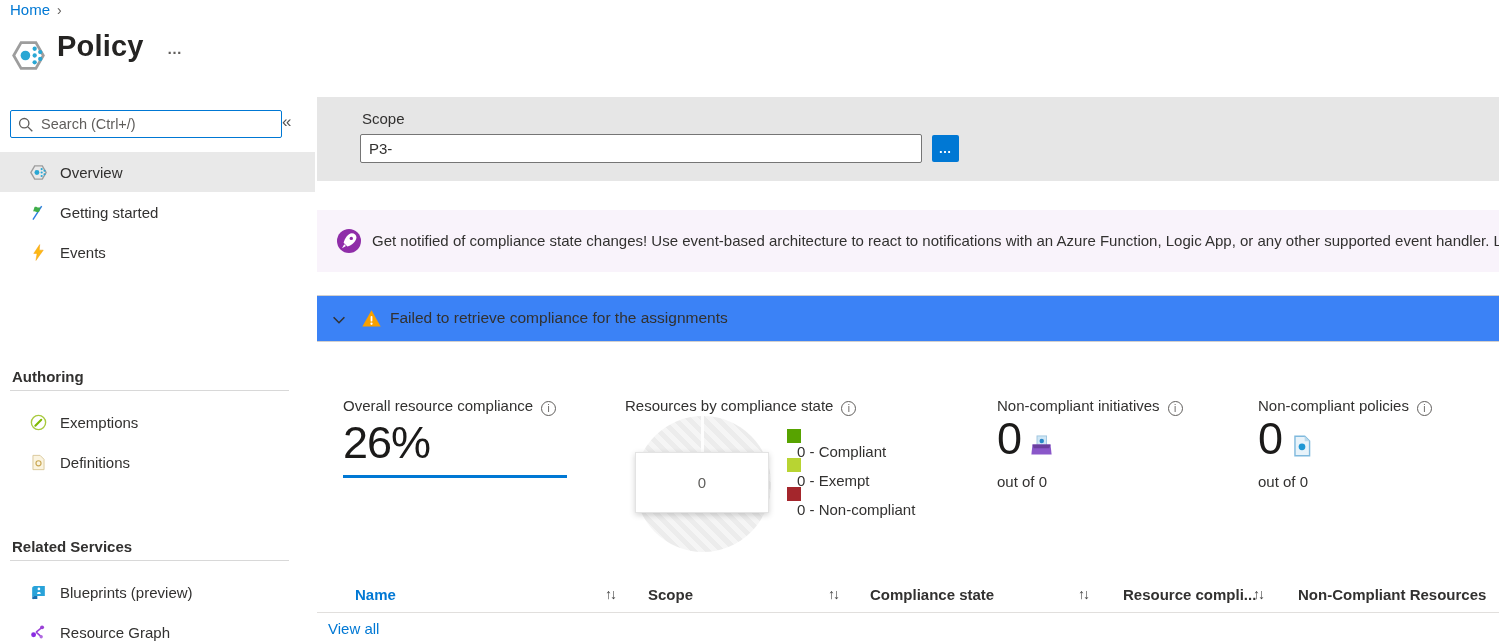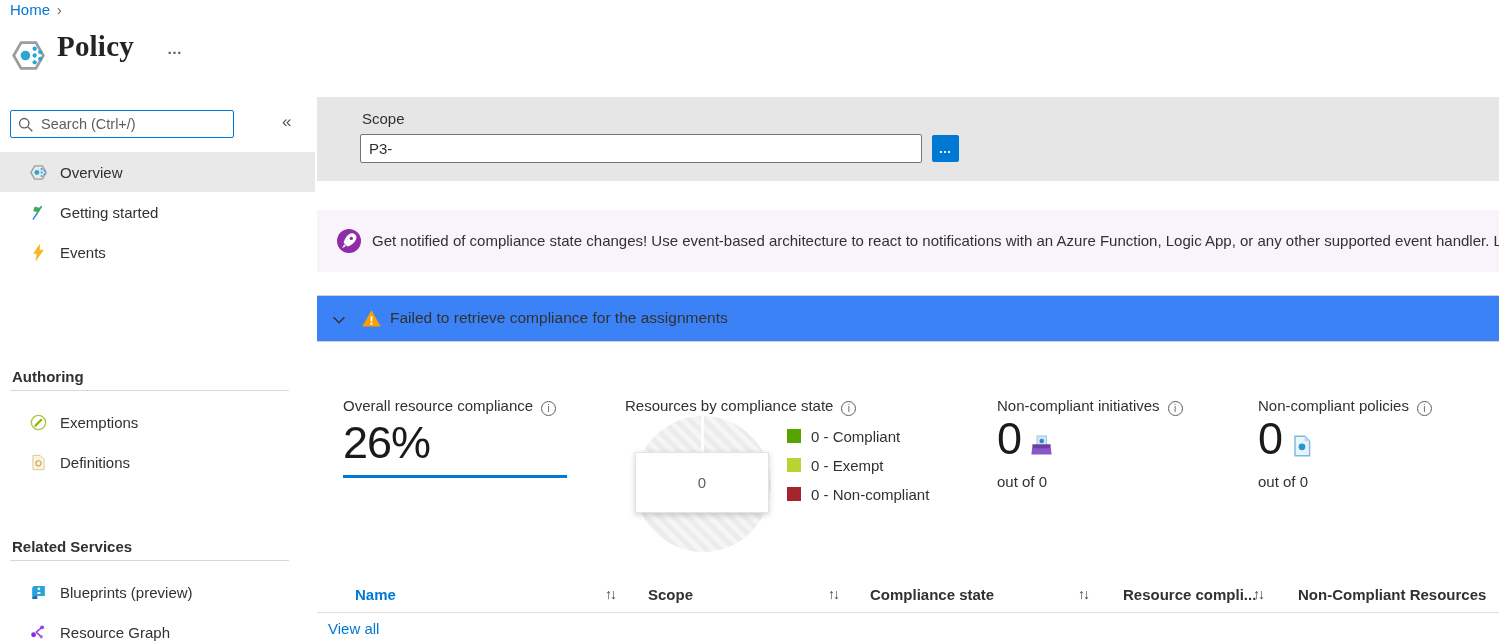--- a/index.html
+++ b/index.html
@@ -7,28 +7,28 @@
   body {
     position: relative; overflow: hidden; background:#fff;
     font-family: "Liberation Sans", "DejaVu Sans", sans-serif;
     color:#323130; font-size:15px;
   }
   
   .breadcrumb { position:absolute; left:10px; top:1px; font-size:15px; }
   .breadcrumb a { color:#0078d4; text-decoration:none; cursor:pointer; }
   .crumb-sep { color:#605e5c; margin-left:7px; font-size:14px; }
   .page-head-icon { position:absolute; left:10px; top:37px; width:37px; height:37px; }
-  .page-title { position:absolute; left:57px; top:30px; font-size:29px; font-weight:700; color:#252423; letter-spacing:.2px;font-family:Liberation Serif, serif; }
+  .page-title { position:absolute; left:57px; top:30px; font-size:29px; font-weight:700; color:#252423; letter-spacing:.2px; }
   .more-btn { position:absolute; left:167px; top:40px; color:#605e5c; font-size:15px; font-weight:700; letter-spacing:1px; background:none; border:none; cursor:pointer; }
 
   
   .sidebar { position:absolute; left:0; top:100px; width:315px; height:541px; background:#fff; }
   .search-wrap { position:absolute; left:10px; top:10px; width:262px; height:28px; }
   .search-wrap svg { position:absolute; left:7px; top:6px; }
-  .search-input { width:224px; height:28px; border:1px solid #0078d4; border-radius:2px; padding:0 6px 0 30px; font-size:14.5px; font-family:inherit; color:#323130; outline:none; }
+  .search-input { width:272px; height:28px; border:1px solid #0078d4; border-radius:2px; padding:0 6px 0 30px; font-size:14.5px; font-family:inherit; color:#323130; outline:none; }
   .search-input::placeholder { color:#605e5c; }
   .collapse-btn { position:absolute; left:282px; top:13px; font-size:17px; color:#555; background:none; border:none; cursor:pointer; line-height:1; }
   .nav { position:absolute; left:0; width:315px; }
   .nav-item { display:flex; align-items:center; height:40px; padding-left:29px; cursor:pointer; }
   .nav-item.selected { background:#e9e9e9; }
   .nav-item svg { width:19px; height:19px; flex:0 0 19px; }
   .nav-item .lbl { margin-left:12px; font-size:15px; color:#323130; }
   .side-section-head { position:absolute; left:10px; right:26px; font-size:15px; font-weight:700; color:#323130; padding:0 0 5px 2px; border-bottom:1px solid #d8d8d8; }
 
   
@@ -55,21 +55,21 @@
   #col-overall .big-val { position:absolute; top:34px; left:0; }
   .overall-underline { position:absolute; top:90px; left:0; width:224px; height:3px; }
 
   #col-bystate { left:308px; width:372px; }
   .donut { position:absolute; left:10px; top:31px; width:136px; height:136px; border-radius:50%;
            background:repeating-linear-gradient(45deg,#ececec 0 5px,#f5f5f5 5px 10px); }
   .donut::before { content:""; position:absolute; left:66px; top:0; width:3px; height:40px; background:#fdfdfd; }
   .donut::after { content:""; position:absolute; inset:40px; border-radius:50%; background:#f3f3f3; }
   .donut-tip { position:absolute; left:10px; top:67px; width:134px; height:61px; background:#fff; border:1px solid #e3e3e3; box-shadow:0 2px 6px rgba(0,0,0,.18); display:flex; align-items:center; justify-content:center; color:#5f5e5c; font-size:15px; z-index:2; }
   .legend { position:absolute; left:162px; top:44px; }
-  .legend-row { display:flex; align-items:center; height:14px; margin-bottom:15px; }
+  .legend-row { display:flex; height:14px; margin-bottom:15px;flex-direction:column; }
   .legend-swatch { width:14px; height:14px; flex:0 0 14px; }
   .legend-label { margin-left:10px; font-size:15px; color:#323130; white-space:nowrap; }
 
   #col-initiatives { left:680px; width:250px; }
   #col-policies { left:941px; width:250px; }
   .big-row { position:absolute; top:30px; left:0; display:flex; align-items:flex-end; gap:7px; }
   .big-row svg { margin-bottom:4px; }
   .out-of { position:absolute; top:88px; left:0; font-size:15px; color:#323130; }
 
   .table-head { position:absolute; left:317px; top:583px; width:1182px; height:30px; border-bottom:1px solid #e1dfdd; }

